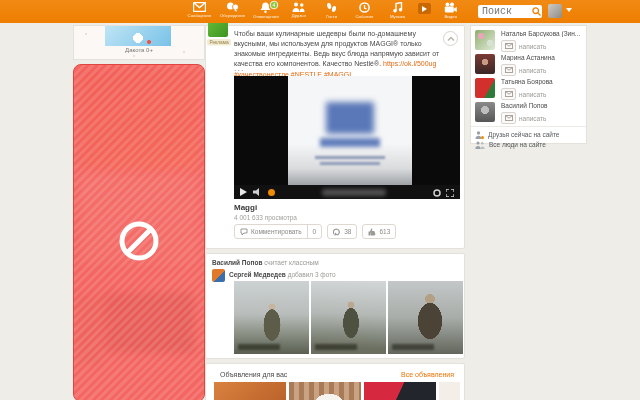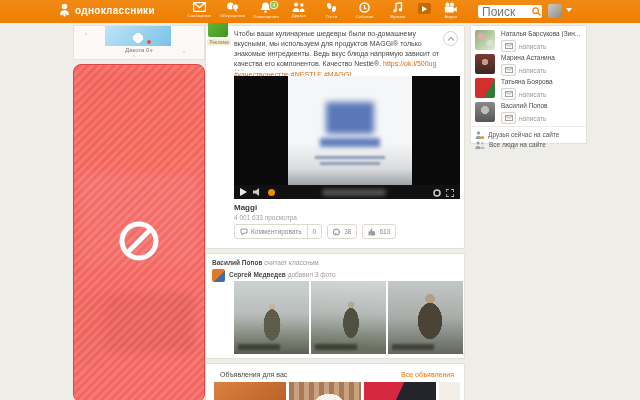--- a/index.html
+++ b/index.html
@@ -7,21 +7,21 @@
   
   .header{position:absolute;top:0;left:0;width:640px;height:23px;background:linear-gradient(#f18a14,#ee7e00);z-index:50;}
   .brand{position:absolute;left:58px;top:3px;display:flex;align-items:center;gap:4px;color:#fff;}
   .brand-txt{font-size:10px;font-weight:bold;letter-spacing:.3px;}
   .nav{position:absolute;left:183px;top:2px;display:flex;}
   .nav-item{width:33px;display:flex;flex-direction:column;align-items:center;position:relative;color:#fff;cursor:pointer;}
   .nav-item .lbl{font-size:6px;transform:scale(.72);transform-origin:center top;color:rgba(255,255,255,.9);white-space:nowrap;margin-top:1px;}
   .badge{position:absolute;top:-2px;right:3px;min-width:8px;height:8px;border-radius:5px;background:#8ec63f;border:1px solid #fff;color:#fff;font-size:6px;line-height:8px;text-align:center;transform:scale(.85);}
   .mini{width:13px;height:11px;border-radius:2px;background:#c96800;display:flex;align-items:center;justify-content:center;margin-top:1px;}
   .search{position:absolute;left:478px;top:5px;width:64px;height:13px;background:#fff;border-radius:2px;display:flex;align-items:center;}
-  .search input{border:0;outline:0;background:transparent;width:50px;font-size:12px;color:#555;padding:0 0 0 4px;font-family:Liberation Sans, sans-serif;}
+  .search input{border:0;outline:0;background:transparent;width:50px;font-size:10px;color:#555;padding:0 0 0 4px;font-family:Liberation Mono, monospace;}
   .hdr-avatar{position:absolute;left:548px;top:4px;width:14px;height:14px;border-radius:2px;background:linear-gradient(135deg,#cfcbc4,#8e8a85);}
   .caret{position:absolute;left:566px;top:8px;width:0;height:0;border-left:3px solid transparent;border-right:3px solid transparent;border-top:4px solid #fff;}
   
   .adcard{position:absolute;left:73px;top:25px;width:130px;height:33px;background:
     radial-gradient(circle 2px at 12px 8px,#f4dcd6 60%,transparent 61%),
     radial-gradient(circle 2px at 110px 26px,#f4dcd6 60%,transparent 61%),
     radial-gradient(circle 2px at 60px 30px,#f4dcd6 60%,transparent 61%),#fcf8f5;
     border:1px solid #e6e2db;}
   .bear{position:absolute;left:31px;top:0px;width:66px;height:20px;background:
     radial-gradient(circle 8px at 33px 12px,#ffffff 60%,transparent 61%),
@@ -314,27 +314,20 @@
             <path d="M0.3 8 c0-2.1 1.2-3 2.7-3 s2.7 0.9 2.7 3 z" fill="#98a2aa"></path>
             <circle cx="7.3" cy="2.3" r="1.3" fill="#b7bec4"></circle>
             <path d="M5.6 8 c0-1.8 0.9-2.6 2-2.6 s2 0.8 2 2.6 z" fill="#b7bec4"></path>
           </svg>
         <span>Все люди на сайте</span>
       </div>
     </div>
   </div>
 
   <div class="header">
-    <div class="brand">
-      <svg width="13" height="14">
-          <circle cx="6.5" cy="3.5" r="2.8" fill="#fff"></circle>
-          <path d="M6.5 7.2 c-2.9 0-4.4 1.9-4.6 4.6 l2.4 0.6 0.8-2.4 0.6 3.4 h1.6 l0.6-3.4 0.8 2.4 2.4-0.6 c-0.2-2.7-1.7-4.6-4.6-4.6 z" fill="#fff"></path>
-        </svg>
-      <span class="brand-txt">одноклассники</span>
-    </div>
 
     <div class="nav">
       <div class="nav-item">
         <svg width="13" height="10">
             <rect x="0.5" y="0.5" width="12" height="9" rx="1" fill="none" stroke="#fff" stroke-width="1.4"></rect>
             <polyline points="1,1 6.5,5.5 12,1" fill="none" stroke="#fff" stroke-width="1.4"></polyline>
           </svg>
         <span class="lbl">Сообщения</span>
       </div>
       <div class="nav-item">

